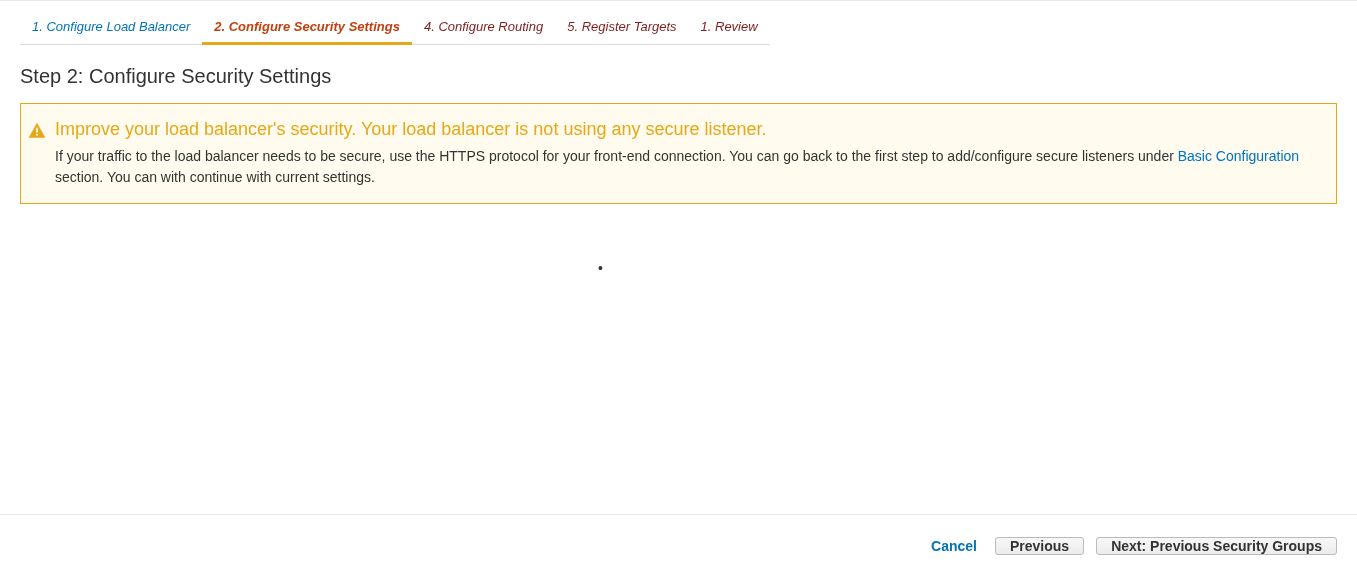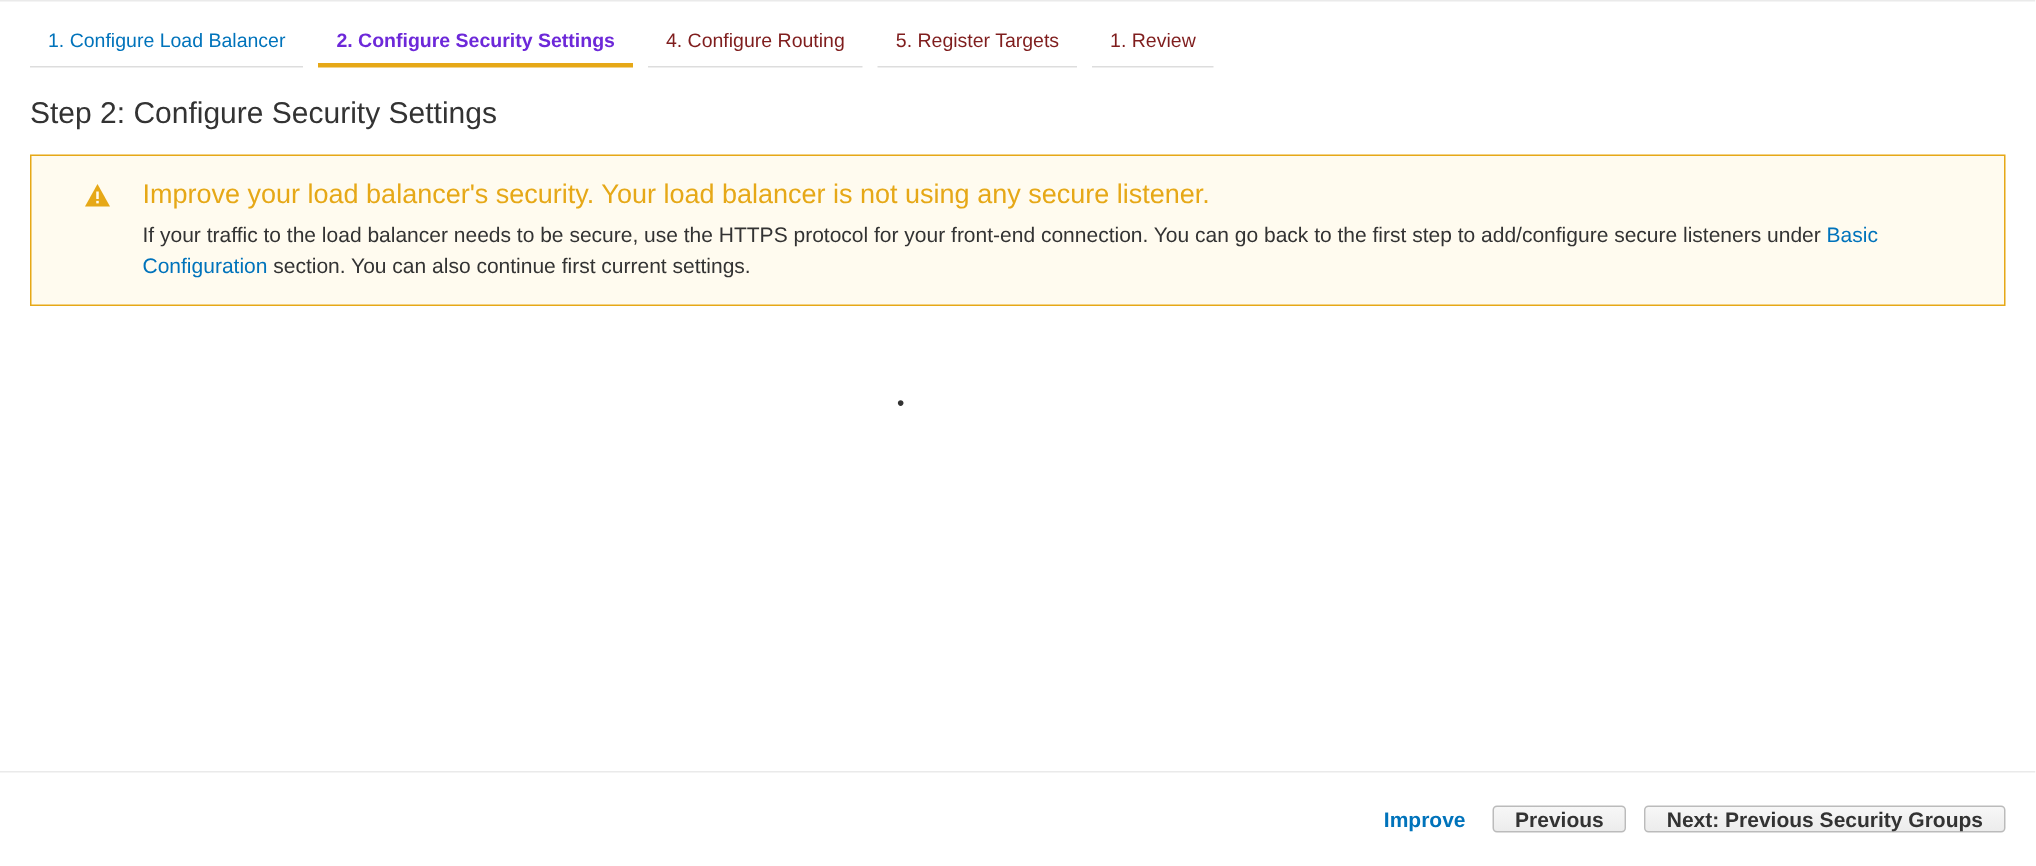--- a/index.html
+++ b/index.html
@@ -15,53 +15,53 @@
       width: 1357px;
       height: 577px;
       position: relative;
     }
     .page-container {
       padding: 0 20px;
       border-top: 1px solid #eaeaea;
     }
     .wizard-steps {
       display: flex;
-      gap: 10px;
       padding: 10px 0 0 0;
+      font-style: italic;
     }
     .wizard-step {
       padding: 8px 12px 10px 12px;
       font-size: 13px;
       color: #7f1d1d;
       cursor: default;
       border-bottom: 1px solid #ddd;
     }
     .wizard-step.link {
       color: #0073bb;
       cursor: pointer;
     }
     .wizard-step.active {
-      color: #6d28d9;
+      color: #c2410c;
       font-weight: bold;
       border-bottom: 3px solid #e6a817;
       padding-bottom: 8px;
     }
     .page-title {
       font-size: 20px;
       font-weight: 400;
       color: #333;
       margin: 20px 0 15px 0;
     }
     .alert-box {
       border: 1px solid #e6a817;
       background: #fffbef;
-      padding: 15px 34px;
+      padding: 15px 6px;
       display: flex;
       align-items: flex-start;
-      gap: 20px;
+      gap: 8px;
     }
     .alert-icon {
       flex-shrink: 0;
       margin-top: 2px;
     }
     .alert-content {
       flex: 1;
     }
     .alert-title {
       color: #e6a817;
@@ -134,25 +134,25 @@
       <svg width="20" height="20" viewBox="0 0 24 24">
         <path fill="#e6a817" d="M12 2 L22 20 L2 20 Z"></path>
         <rect x="11" y="8" width="2" height="6" fill="#fffbef"></rect>
         <rect x="11" y="15.5" width="2" height="2" fill="#fffbef"></rect>
       </svg>
     </span>
     <div class="alert-content">
       <div class="alert-title">Improve your load balancer's security. Your load balancer is not using any secure listener.</div>
       <div class="alert-text">
         <span>If your traffic to the load balancer needs to be secure, use the HTTPS protocol for your front-end connection. You can go back to the first step to add/configure secure listeners under </span>
-        <span class="alert-link">Basic Configuration</span><span> section. You can also continue first current settings.</span>
+        <span class="alert-link">Basic Configuration</span><span> section. You can with continue with current settings.</span>
       </div>
     </div>
   </div>
 </div>
 
 <div class="dot">•</div>
 
 <div class="footer">
-  <span class="btn-link">Improve</span>
+  <span class="btn-link">Cancel</span>
   <button class="btn">Previous</button>
   <button class="btn">Next: Previous Security Groups</button>
 </div>
 
 </body></html>

